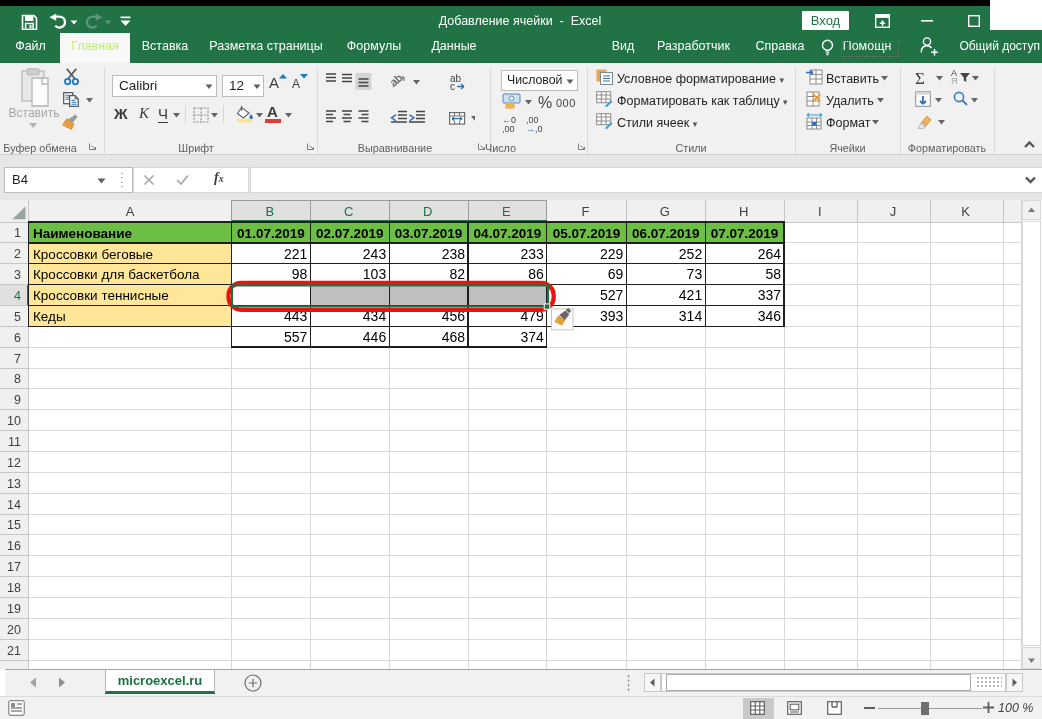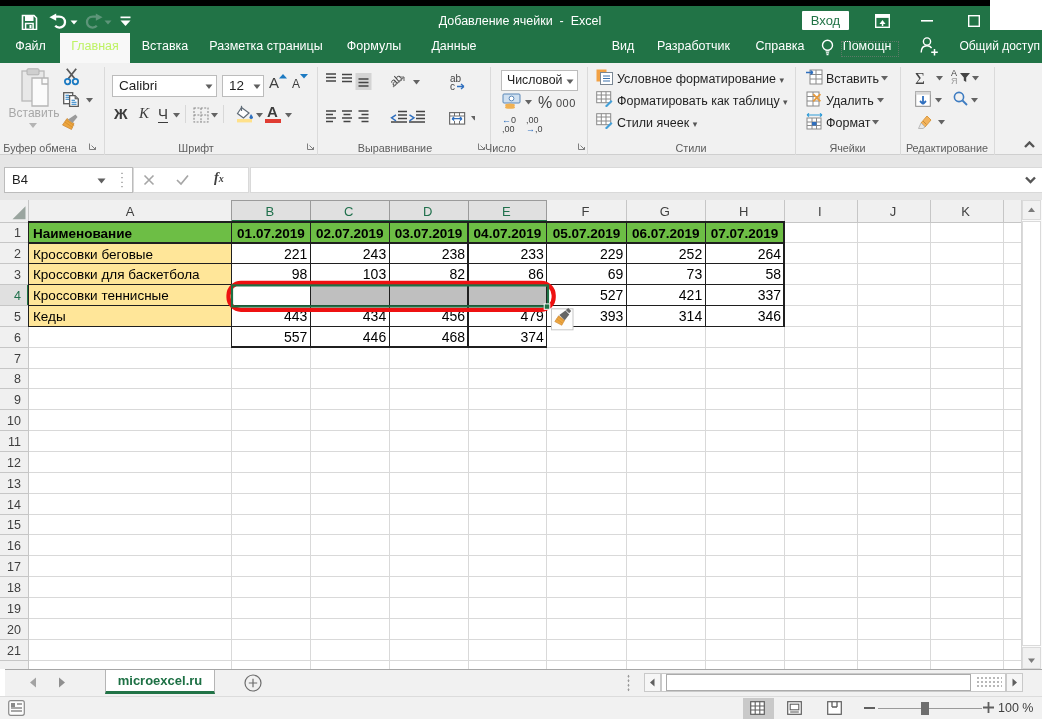--- a/index.html
+++ b/index.html
@@ -11,21 +11,21 @@
   #tabrow{left:0;top:30px;width:1042px;height:33px;background:#217346;}
   .tab{position:absolute;top:0;height:33px;line-height:33px;color:#fff;font-size:12.5px;text-align:center;}
   #ribbon{left:0;top:63px;width:1042px;height:92px;background:#f1f1f1;border-bottom:1px solid #cfcfcf;box-sizing:border-box;}
   .gdiv{position:absolute;top:4px;height:88px;width:1px;background:#dadada;}
   .glabel{position:absolute;top:79px;height:14px;font-size:10.8px;color:#5d5d5d;text-align:center;}
   #fbar{left:0;top:155px;width:1042px;height:45px;background:#e6e6e6;}
   .whitebox{position:absolute;background:#fff;border:1px solid #bcbcbc;box-sizing:border-box;}
   
   #gridsvg{left:0;top:199px;}
   #sheetbar{left:5px;top:669px;width:1042px;height:27px;background:#f1f1f1;border-top:1px solid #a6a6a6;box-sizing:border-box;}
-  #statusbar{left:0;top:696px;width:1042px;height:23px;background:#f1f1f1;border-top:1px solid #dcdcdc;box-sizing:border-box;}
+  #statusbar{left:0;top:696px;width:1042px;height:23px;background:#f1f1f1;border-top:1px solid #dcdcdc;box-sizing:border-box;font-style:italic;}
 </style>
 </head>
 <body>
 <div id="app">
   <div class="abs" id="titlebar">
 
     <svg class="abs" style="left:21px;top:8px" width="17" height="17" viewBox="0 0 17 17">
       <path d="M1.5 1.5 H13 L15.5 4 V15.5 H1.5 Z" fill="none" stroke="#fff" stroke-width="1.6"></path>
       <rect x="4" y="1.5" width="8.5" height="5.5" fill="#fff"></rect>
       <rect x="4.6" y="9.5" width="7.5" height="6" fill="none" stroke="#fff" stroke-width="1.5"></rect>
@@ -105,21 +105,21 @@
     <div class="gdiv" style="left:587px"></div>
     <div class="gdiv" style="left:795px"></div>
     <div class="gdiv" style="left:900px"></div>
     <div class="gdiv" style="left:994px"></div>
     <div class="glabel" style="left:0px;width:80px;">Буфер обмена</div>
     <div class="glabel" style="left:104px;width:184px;">Шрифт</div>
     <div class="glabel" style="left:317px;width:156px;">Выравнивание</div>
     <div class="glabel" style="left:462px;width:77px;">Число</div>
     <div class="glabel" style="left:587px;width:208px;">Стили</div>
     <div class="glabel" style="left:795px;width:105px;">Ячейки</div>
-    <div class="glabel" style="left:900px;width:94px;">Редактирование</div>
+    <div class="glabel" style="left:900px;width:94px;">Форматировать</div>
     
     <svg class="abs" style="left:18px;top:5px" width="36" height="42" viewBox="0 0 36 42">
       <rect x="4" y="3" width="22" height="30" fill="#e8e8e8" stroke="#b9b9b9" stroke-width="1.3"></rect>
       <rect x="9" y="0.8" width="12" height="6" rx="1" fill="#cfcfcf" stroke="#b2b2b2"></rect>
       <path d="M14 10 H30 V38 H14 Z" fill="#fbfbfb" stroke="#b5b5b5" stroke-width="1.3"></path>
       <path d="M24 10 V16 H30" fill="none" stroke="#b5b5b5" stroke-width="1.3"></path>
     </svg>
     <div class="abs" style="left:6px;top:43px;width:56px;text-align:center;font-size:12px;color:#a8a8a8;">Вставить</div>
     <svg class="abs" style="left:29px;top:60px" width="8" height="5" viewBox="0 0 8 5">
         <path d="M0 0 H8 L4 5 Z" fill="#b4b4b4"></path>

